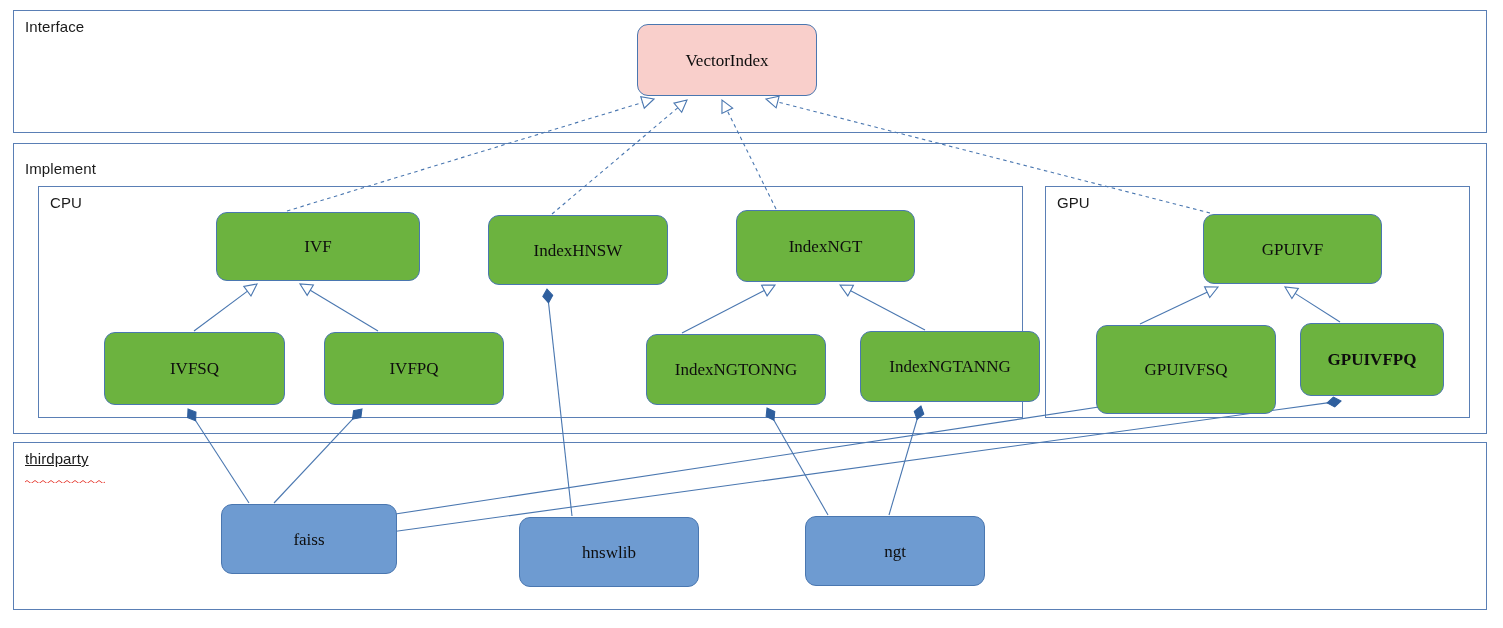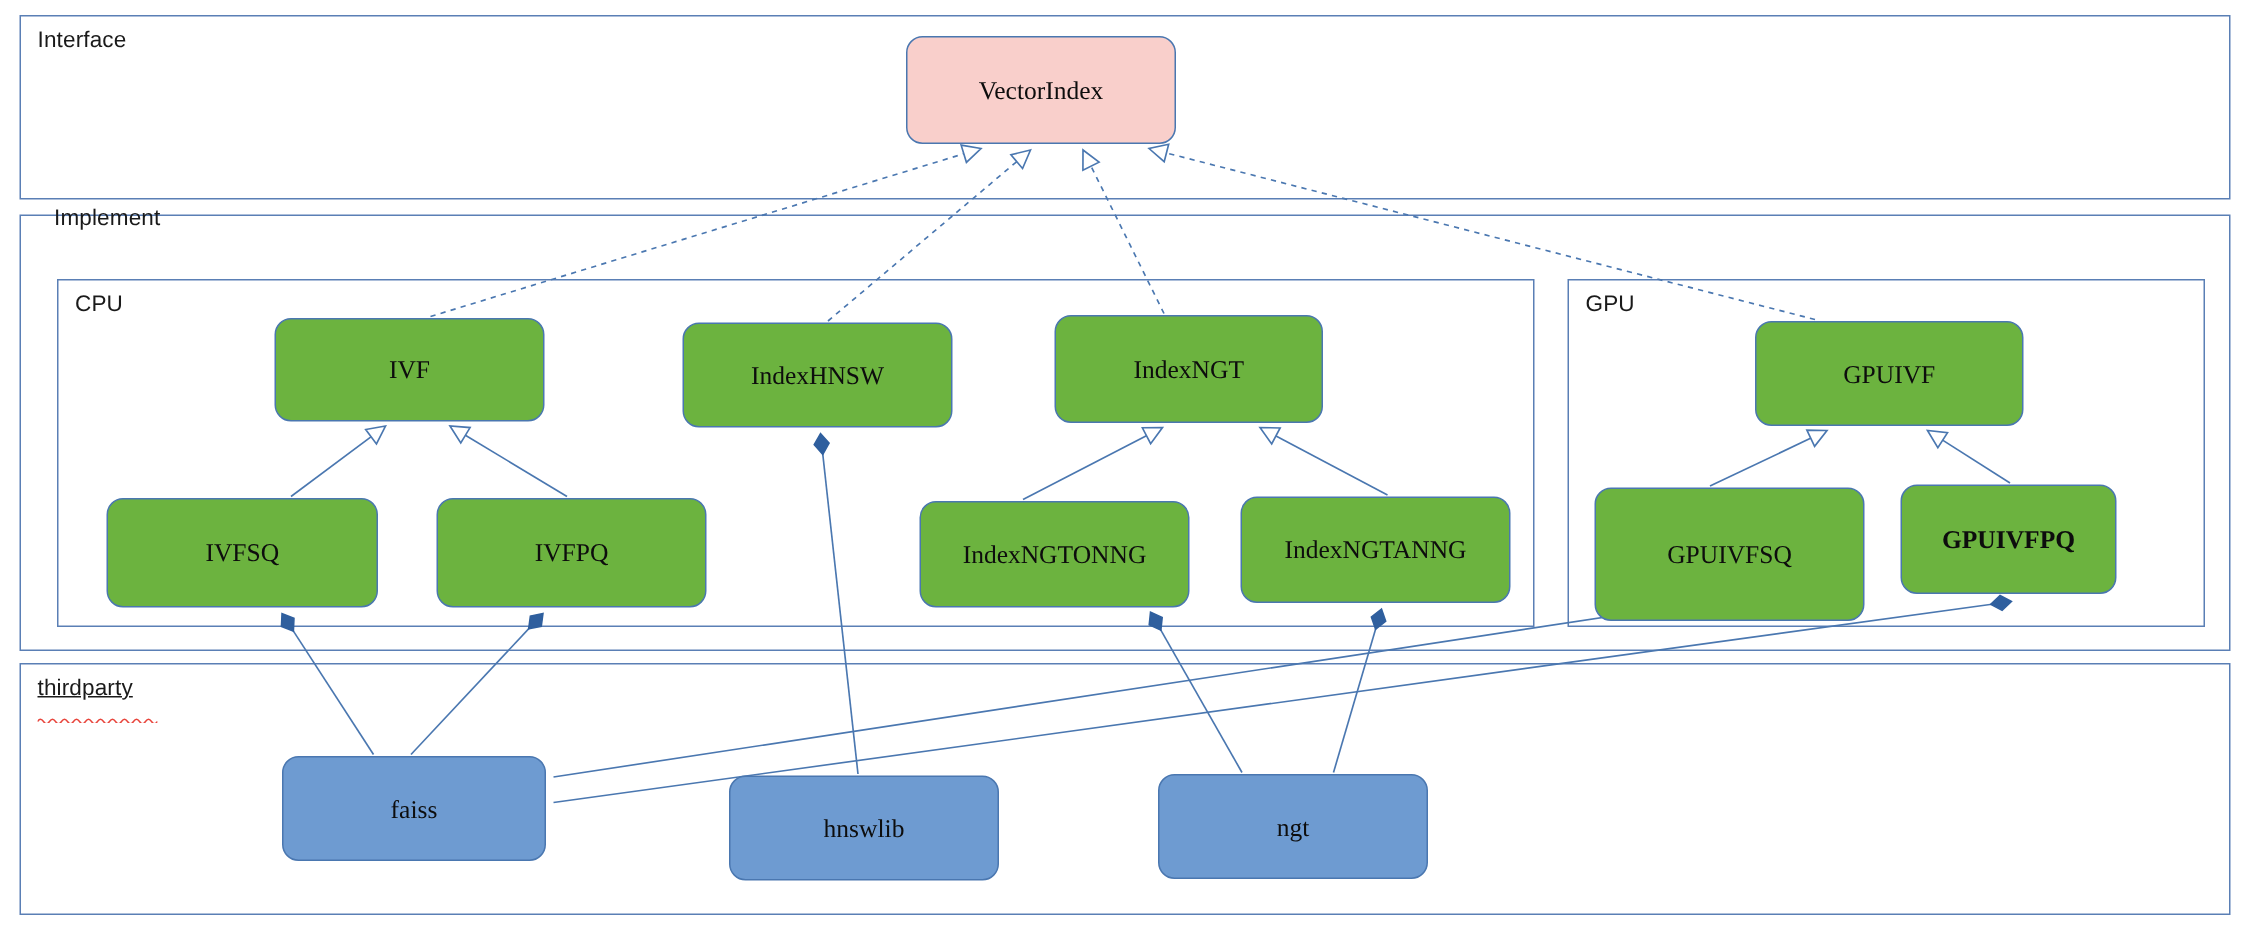--- a/index.html
+++ b/index.html
@@ -63,35 +63,36 @@
     border-radius: 11px;
     display: flex;
     align-items: center;
     justify-content: center;
     font-family: "Liberation Serif", serif;
     font-size: 17px;
     color: #0d0d0d;
     z-index: 5;
     white-space: nowrap;
     line-height: 1;
+    margin-left: 33px;
   }
   .node.iface  { background: #f9cfcb; }
   .node.impl   { background: #6cb33f; }
   .node.party  { background: #6e9bd1; }
 </style>
 </head>
 <body>
 
 <div id="canvas">
 
   <div id="frames">
       <div class="frame" style="left: 13px; top: 10px; width: 1474px; height: 123px;"></div>
       <div class="frame-label" style="left: 25px; top: 18px;">Interface</div>
       <div class="frame" style="left: 13px; top: 143px; width: 1474px; height: 291px;"></div>
-      <div class="frame-label" style="left: 25px; top: 137px; margin-left: 11px;">Implement</div>
+      <div class="frame-label" style="left: 25px; top: 160px;">Implement</div>
       <div class="frame" style="left: 38px; top: 186px; width: 985px; height: 232px;"></div>
       <div class="frame-label" style="left: 50px; top: 194px;">CPU</div>
       <div class="frame" style="left: 1045px; top: 186px; width: 425px; height: 232px;"></div>
       <div class="frame-label" style="left: 1057px; top: 194px;">GPU</div>
       <div class="frame" style="left: 13px; top: 442px; width: 1474px; height: 168px;"></div>
       <div class="frame-label misspelled" style="left: 25px; top: 450px;">thirdparty</div>
       <div class="squiggle" style="left: 25px; top: 469px; width: 78px;"><svg width="80" height="4" viewBox="0 0 80 4" xmlns="http://www.w3.org/2000/svg">
           <path d="M0 3 Q2 0 4 3 T8 3 T12 3 T16 3 T20 3 T24 3 T28 3 T32 3 T36 3 T40 3 T44 3 T48 3 T52 3 T56 3 T60 3 T64 3 T68 3 T72 3 T76 3 T80 3" fill="none" stroke="#e8453c" stroke-width="1"></path>
         </svg></div>
     </div>
@@ -164,21 +165,21 @@
       <g>
         <line x1="889" y1="515" x2="917.6197235485795" y2="417.51406666265103" stroke="#4a77b0" stroke-width="1.1" stroke-linecap="butt"></line>
         <polygon points="0,0 -7,-5 -14,0 -7,5" fill="#2f5f9e" stroke="#2f5f9e" stroke-width="1" transform="translate(921,406) rotate(-73.6389225446537)"></polygon>
       </g>
     </svg>
 
   <div id="nodes">
       <div class="node iface" style="left: 604px; top: 24px; width: 180px; height: 72px;">
         <span>VectorIndex</span>
       </div>
-      <div class="node impl" style="left: 183px; top: 212px; width: 180px; height: 69px;">
+      <div class="node impl" style="left: 183px; top: 212px; width: 204px; height: 69px;">
         <span>IVF</span>
       </div>
       <div class="node impl" style="left: 71px; top: 332px; width: 181px; height: 73px;">
         <span>IVFSQ</span>
       </div>
       <div class="node impl" style="left: 291px; top: 332px; width: 180px; height: 73px;">
         <span>IVFPQ</span>
       </div>
       <div class="node impl" style="left: 455px; top: 215px; width: 180px; height: 70px;">
         <span>IndexHNSW</span>

